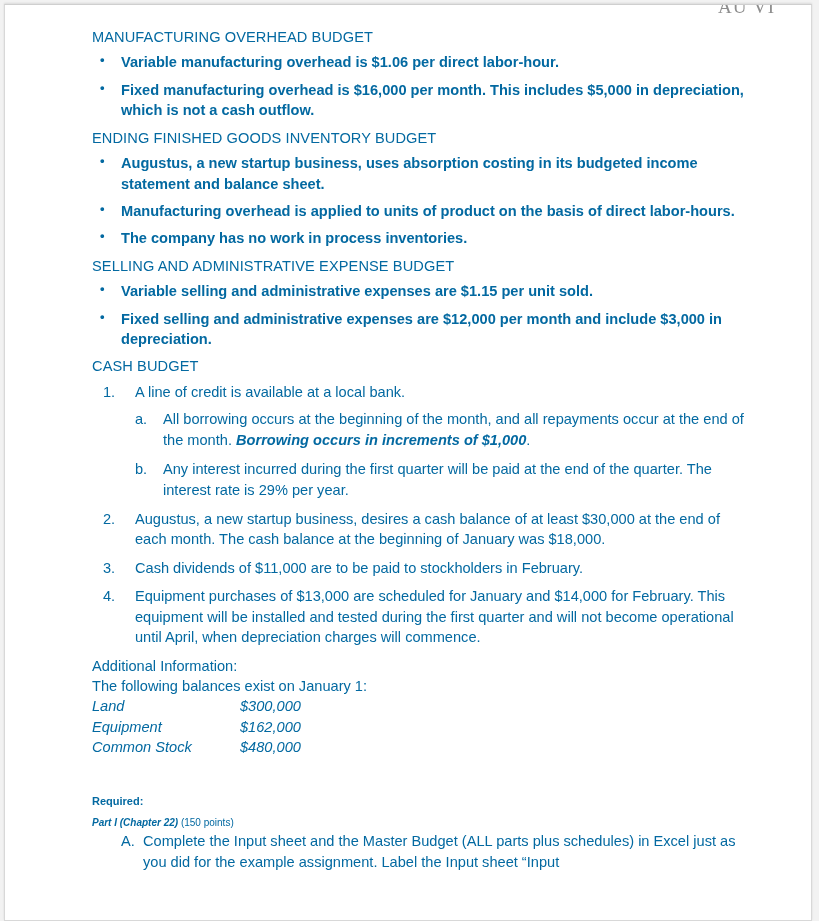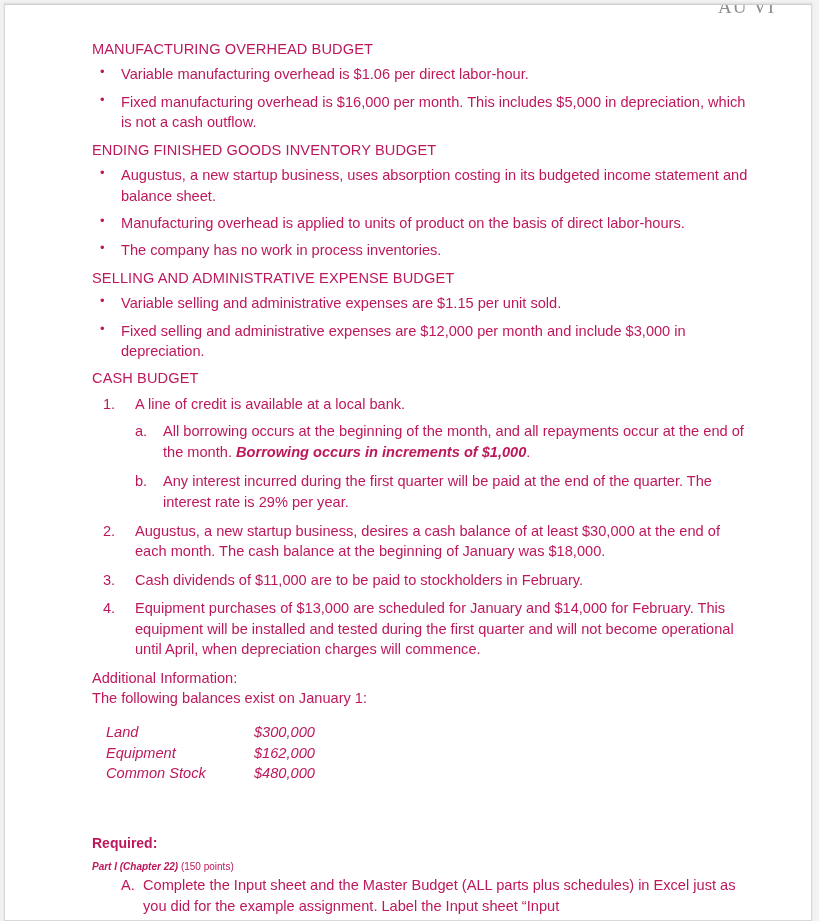--- a/index.html
+++ b/index.html
@@ -47,39 +47,40 @@
     font-size: 19px;
     color: #8e8e8e;
     letter-spacing: 1px;
     font-family: "Liberation Serif", serif;
     white-space: nowrap;
   }
 
   .doc-body {
     position: absolute;
     left: 87px;
-    top: 34px;
+    top: 22px;
     width: 660px;
     font-size: 14.6px;
     line-height: 1.40;
-    color: #be185d;
+    color: #0369a1;
   }
 
   .section-heading {
     margin: 0 0 5px 0;
     font-size: 14.6px;
     font-weight: normal;
     letter-spacing: 0.1px;
   }
 
   
   ul.bullets {
     list-style: none;
     margin: 0 0 4px 0;
     padding: 0;
+    font-weight: bold;
   }
   ul.bullets > li {
     position: relative;
     padding-left: 29px;
     margin-bottom: 7px;
   }
   ul.bullets > li::before {
     content: "\2022";
     position: absolute;
     left: 8px;
@@ -125,39 +126,39 @@
 
   .plain-para {
     margin: 0 0 0 0;
   }
   .tight-para {
     margin: 0;
   }
 
   
   .balances {
-    margin: 14px;
+    margin: 0;
     padding: 0;
     border-collapse: collapse;
     font-style: italic;
     font-size: 14.6px;
     line-height: 1.38;
   }
   .balances td { padding: 0; vertical-align: top; }
   .balances td.bal-name { width: 148px; white-space: nowrap; }
   .balances td.bal-val { white-space: nowrap; }
 
   .spacer-lg { height: 37px; }
 
   .bold { font-weight: bold; font-style: italic; }
 
   .required-heading {
     margin: 0 0 7px 0;
     font-weight: bold;
-    font-size: 14px;
+    font-size: 11px;
   }
   .part-line {
     margin: 0 0 1px 0;
     font-size: 10px;
   }
   ol.upper-alpha {
     list-style: none;
     margin: 0;
     padding: 0;
   }

